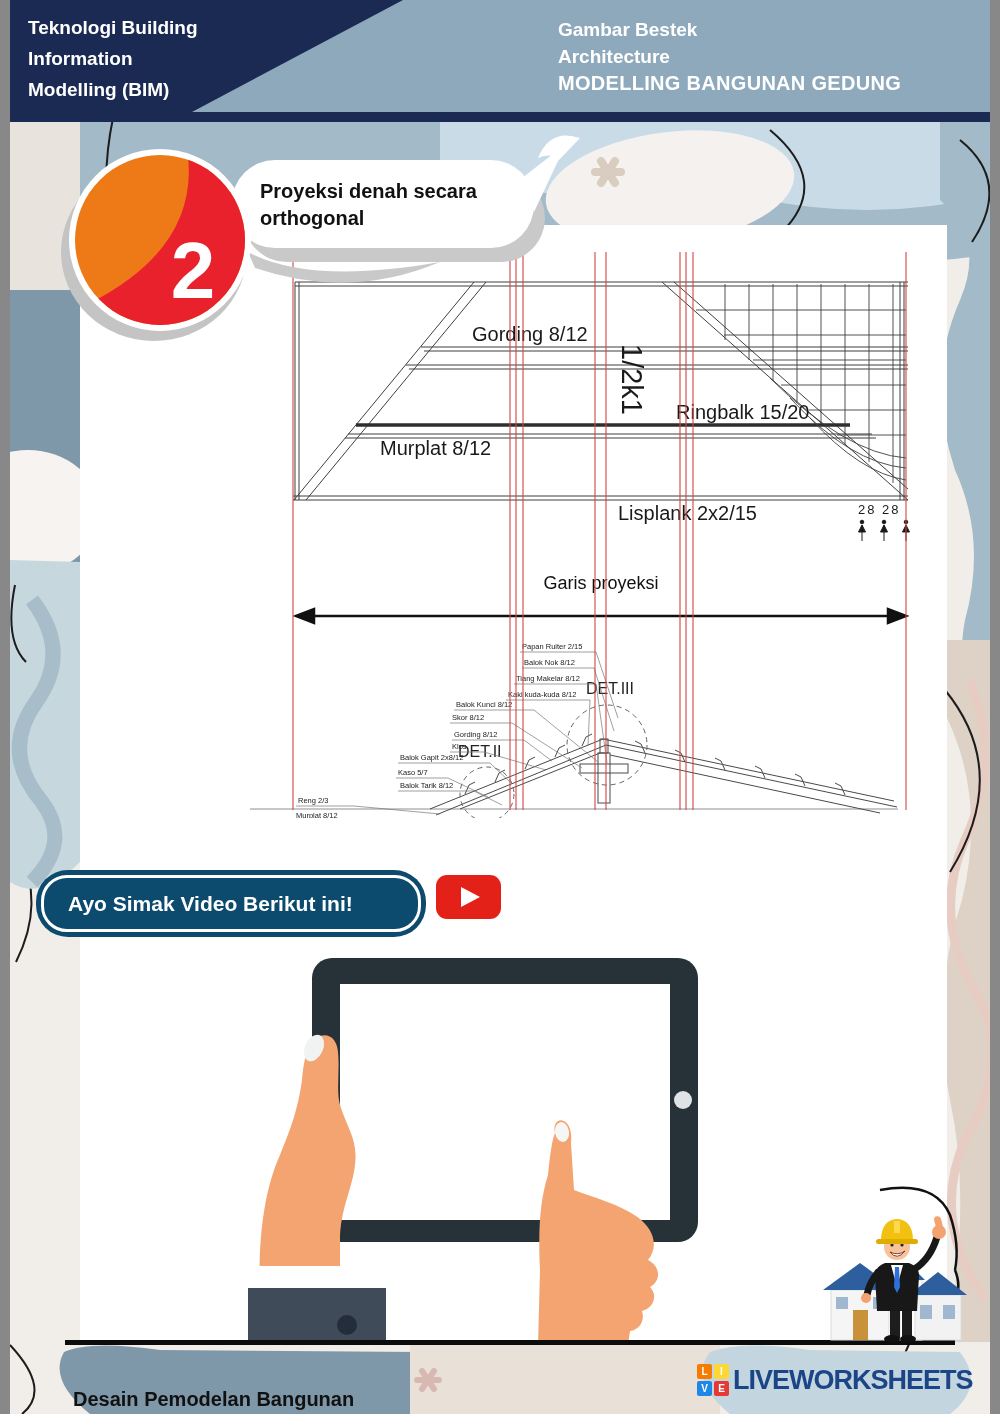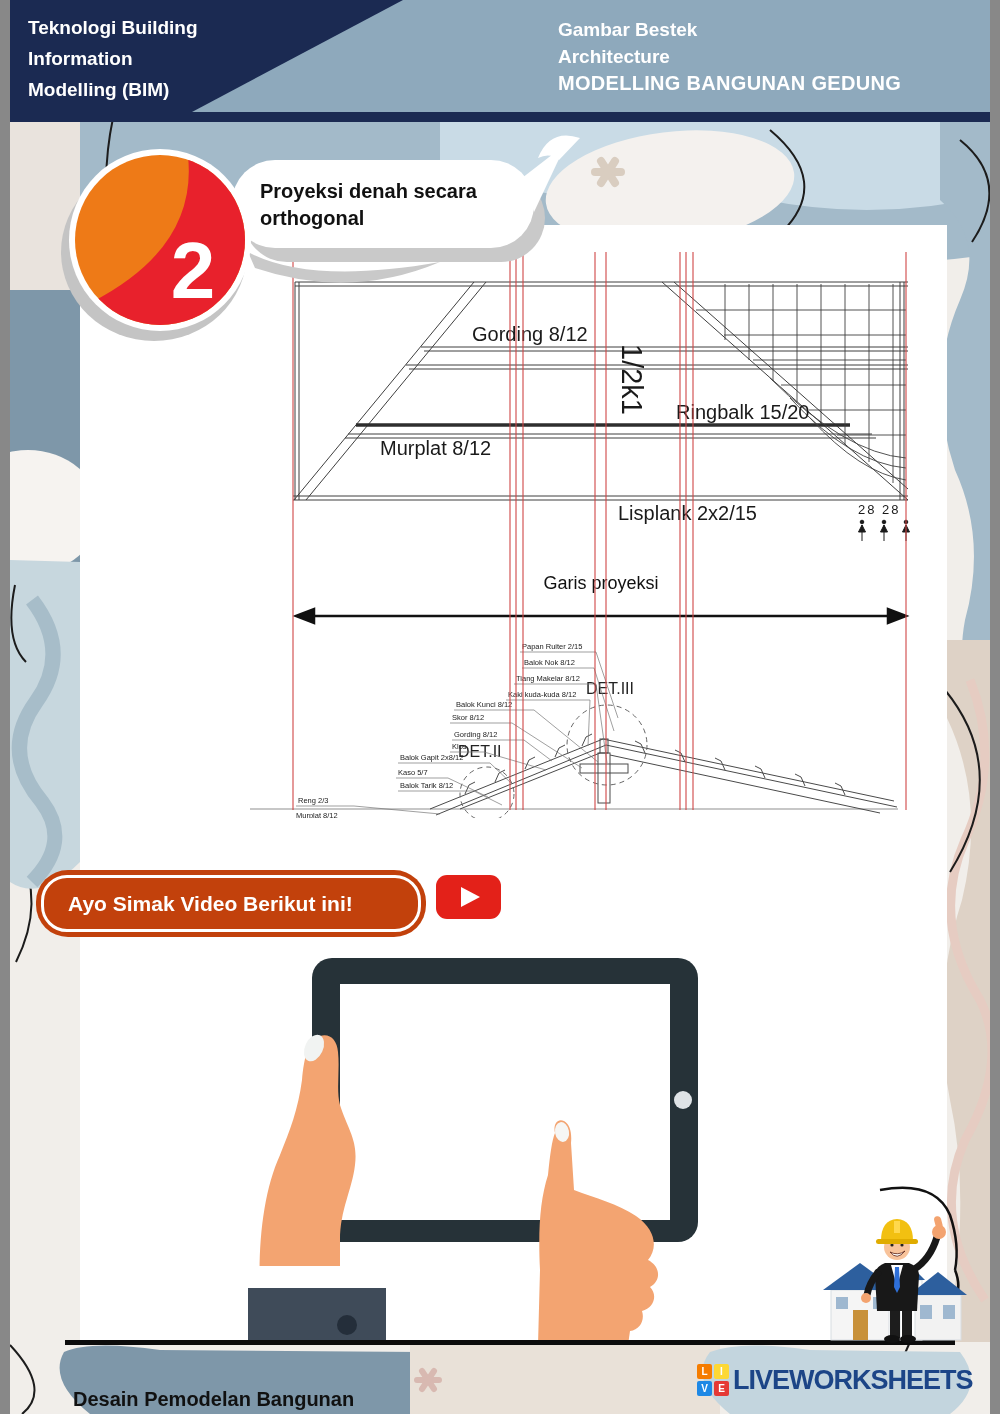--- a/index.html
+++ b/index.html
@@ -11,21 +11,21 @@
   .header-band{left:0;top:0;width:1000px;height:112px;background:#8ea9bc;}
   .header-strip{left:0;top:112px;width:1000px;height:10px;background:#1b2a52;}
   .hdr-left{left:18px;top:12px;color:#fff;font-weight:bold;font-size:19px;line-height:31px;}
   .hdr-right{left:548px;top:16px;color:#fff;font-weight:bold;font-size:19px;line-height:27px;}
   .hdr-right .big{font-size:20px;letter-spacing:.3px;}
   
   .paper{left:70px;top:225px;width:867px;height:1117px;background:#ffffff;}
   
   .bubble-text{left:250px;top:178px;width:280px;color:#111;font-weight:bold;font-size:20px;line-height:27px;}
   
-  .video-btn{left:26px;top:870px;width:390px;height:67px;background:#c2410c;border-radius:32px;
+  .video-btn{left:26px;top:870px;width:390px;height:67px;background:#0c4a6e;border-radius:32px;
              box-sizing:border-box;padding:5px;cursor:pointer;}
   .video-btn-inner{width:100%;height:100%;box-sizing:border-box;border:3px solid #fff;border-radius:26px;
              display:flex;align-items:center;padding-left:24px;}
   .video-btn-inner span{color:#fff;font-weight:bold;font-size:21px;}
   .yt{left:426px;top:875px;width:65px;height:44px;cursor:pointer;}
   
   .rule{left:55px;top:1340px;width:890px;height:5px;background:#0c0c0c;}
   .fase{left:63px;top:1430px;font-size:15px;font-weight:bold;color:#111;font-family:Liberation Serif, serif;}
   .fase-sub{left:63px;top:1376px;font-size:20px;font-weight:bold;color:#111;margin-top:12px;}
   .lw{left:687px;top:1364px;display:flex;align-items:center;gap:4px;cursor:pointer;}

